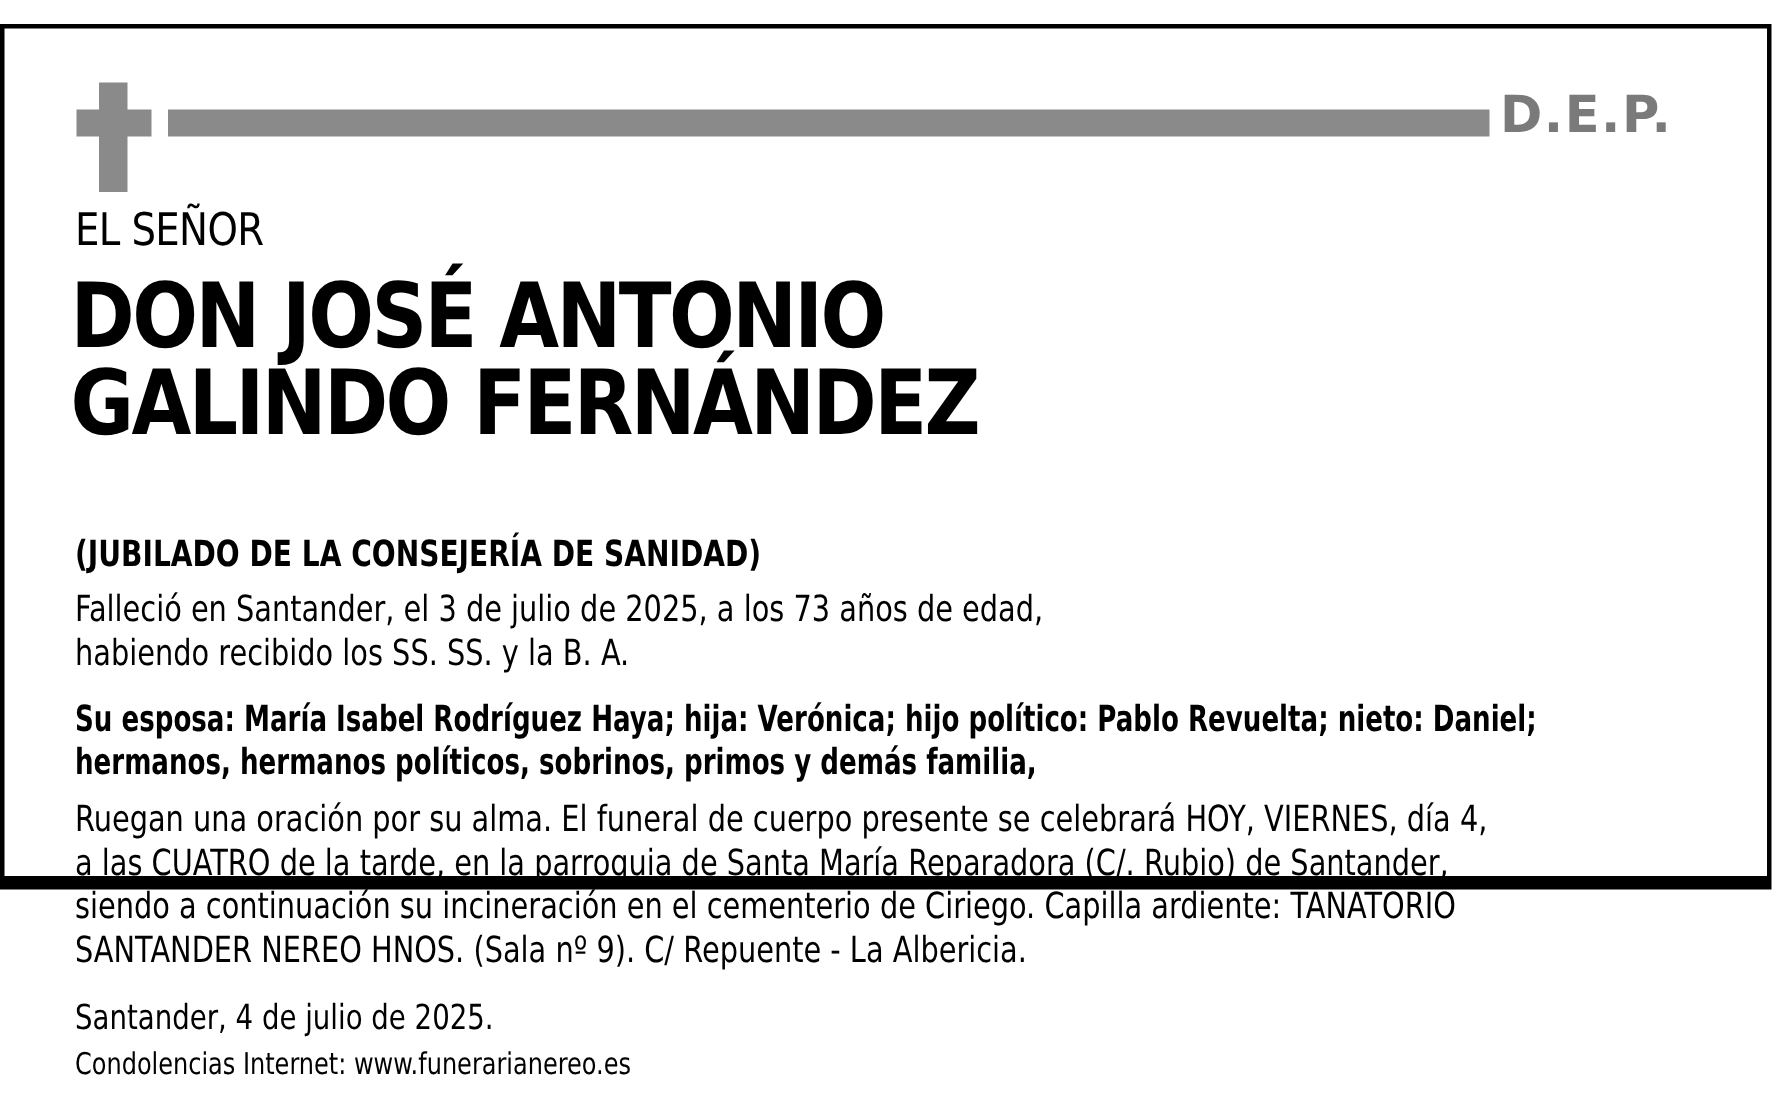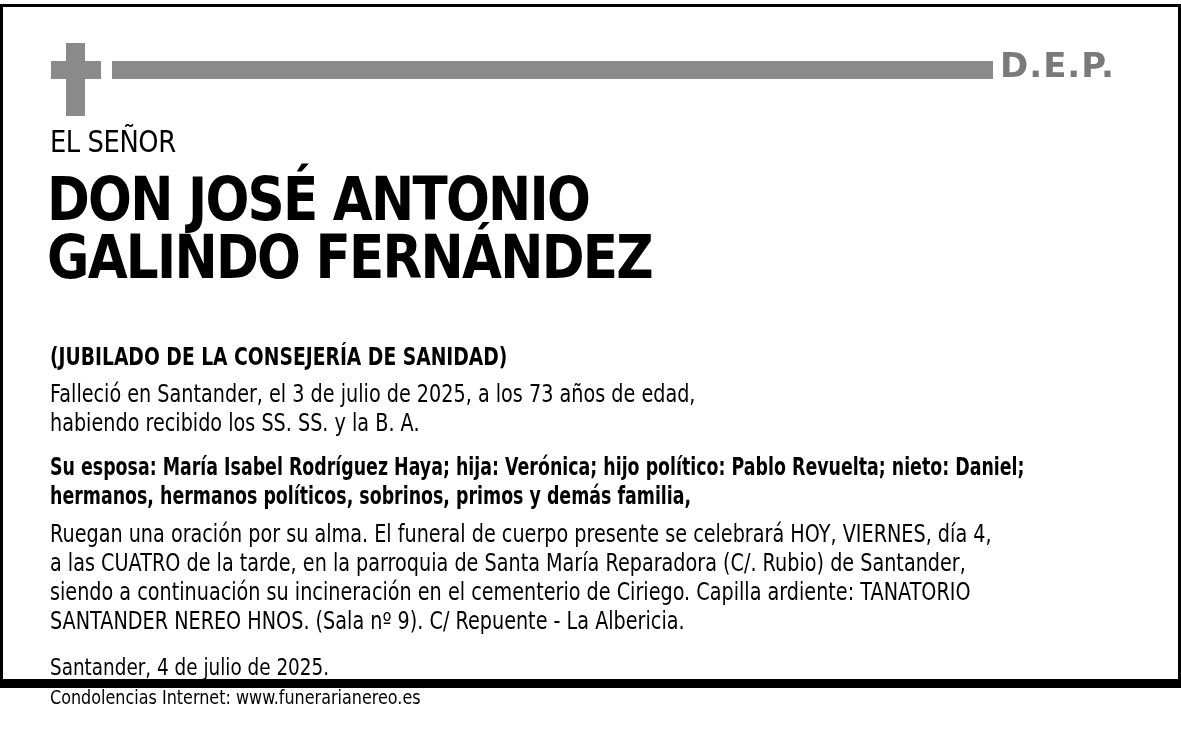--- a/index.html
+++ b/index.html
@@ -1,19 +1,19 @@
 <!DOCTYPE html>
 <html><head>
   <meta charset="utf-8">
   <style>
     html, body { margin: 0; padding: 0; background: #fff; }
     body { width: 1181px; height: 737px; overflow: hidden; }
     .frame {
-      position: absolute; left: 0; top: 4px;
-      width: 1181px; height: 684px;
+      position: absolute; left: 0; top: 16px;
+      width: 1181px; height: 577px;
       box-sizing: border-box;
       border-top: 3px solid #000;
       border-left: 3px solid #000;
       border-right: 3px solid #000;
       border-bottom: 9px solid #000;
       background: #fff;
       font-family: "DejaVu Sans", "Liberation Sans", sans-serif;
       color: #000;
     }
     .cross-v {

